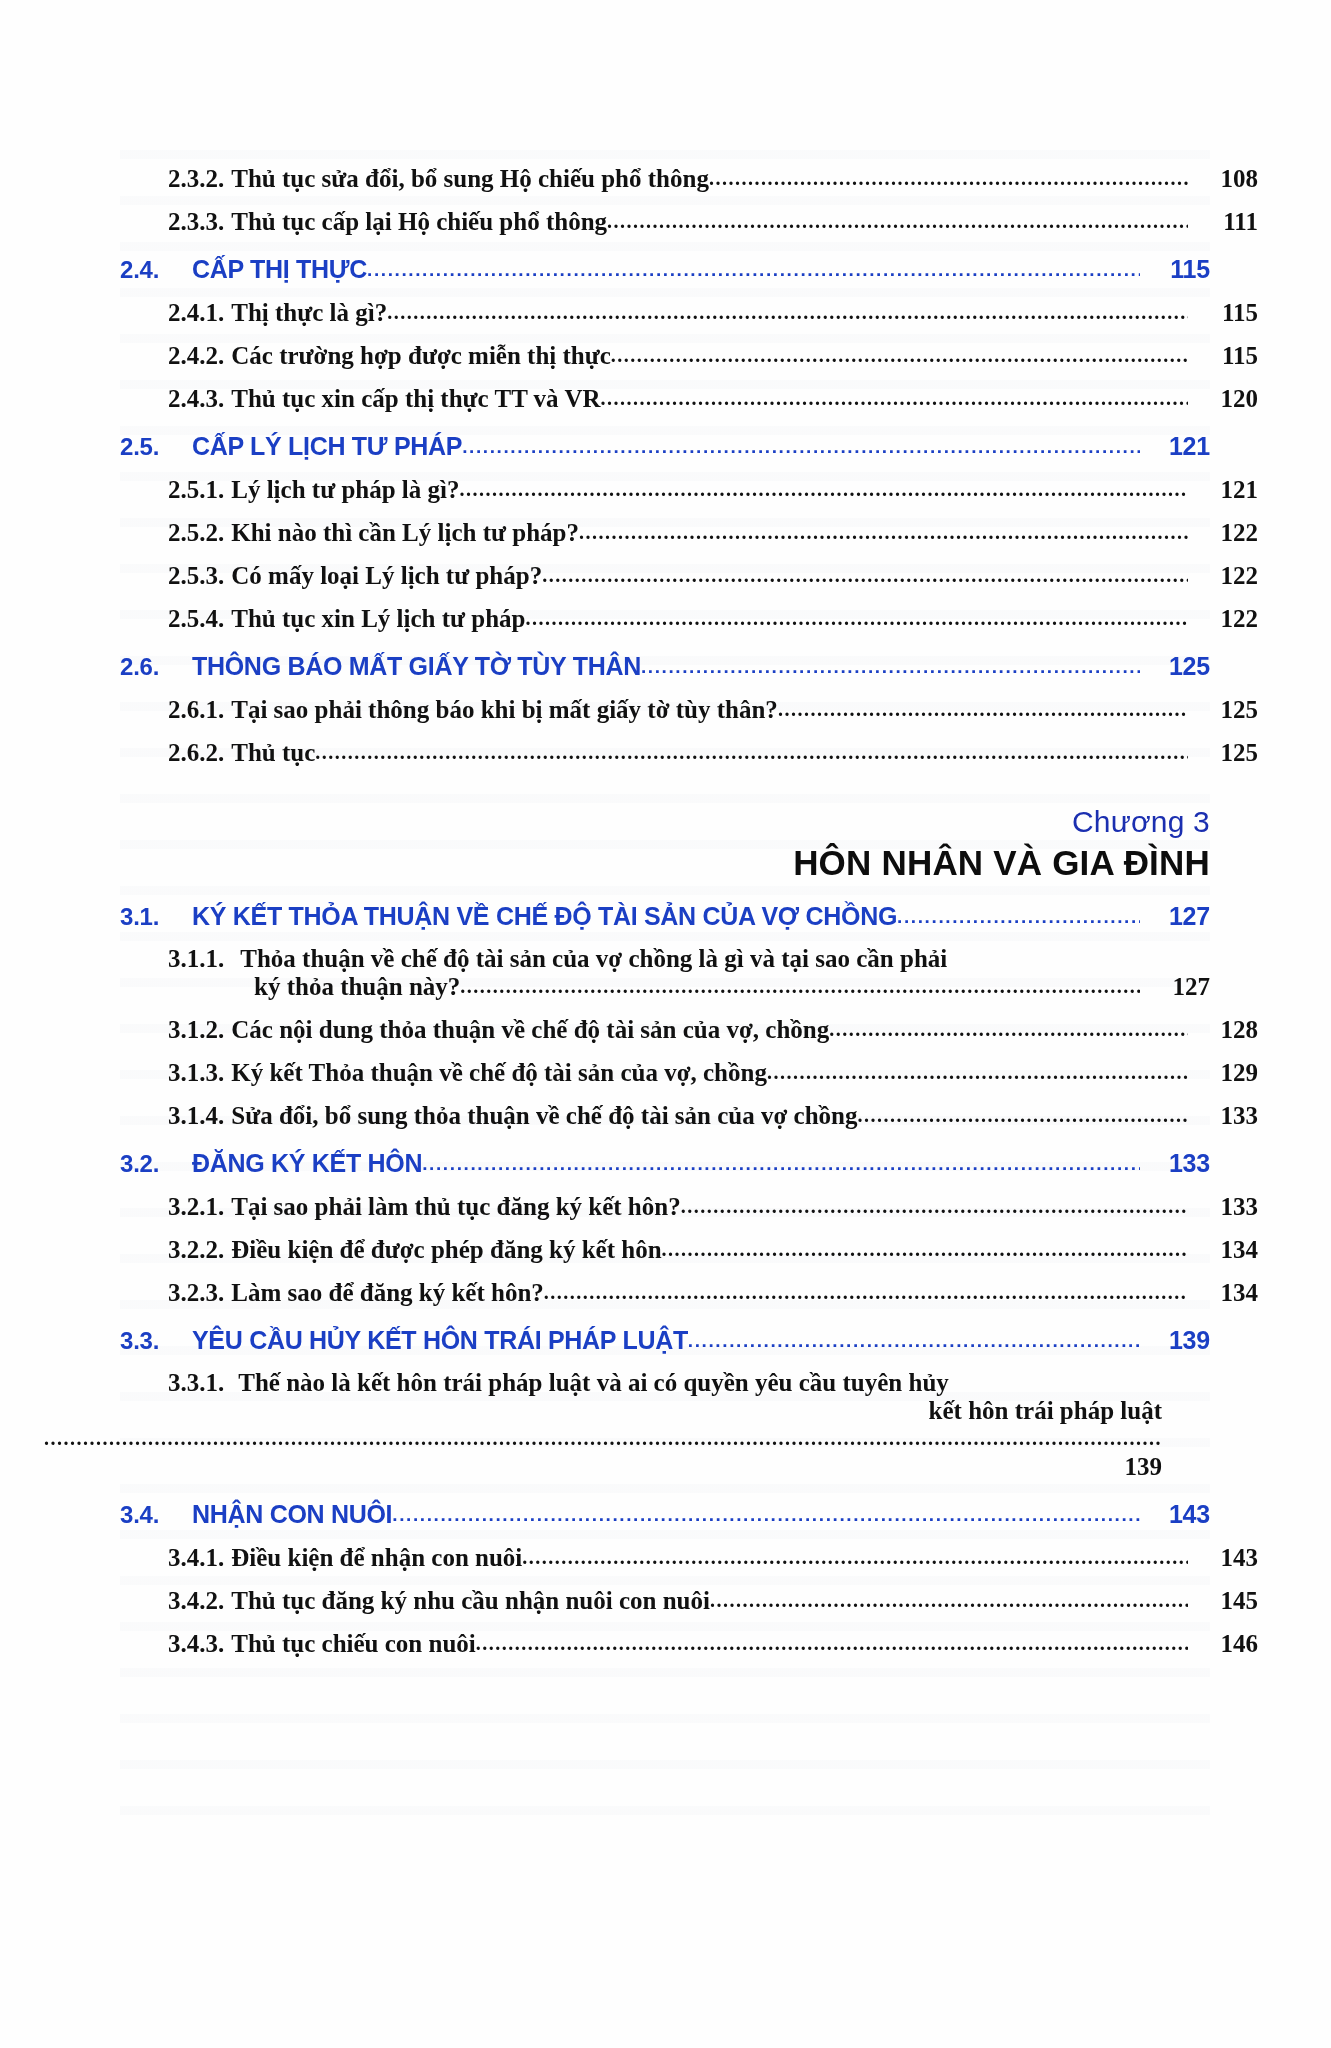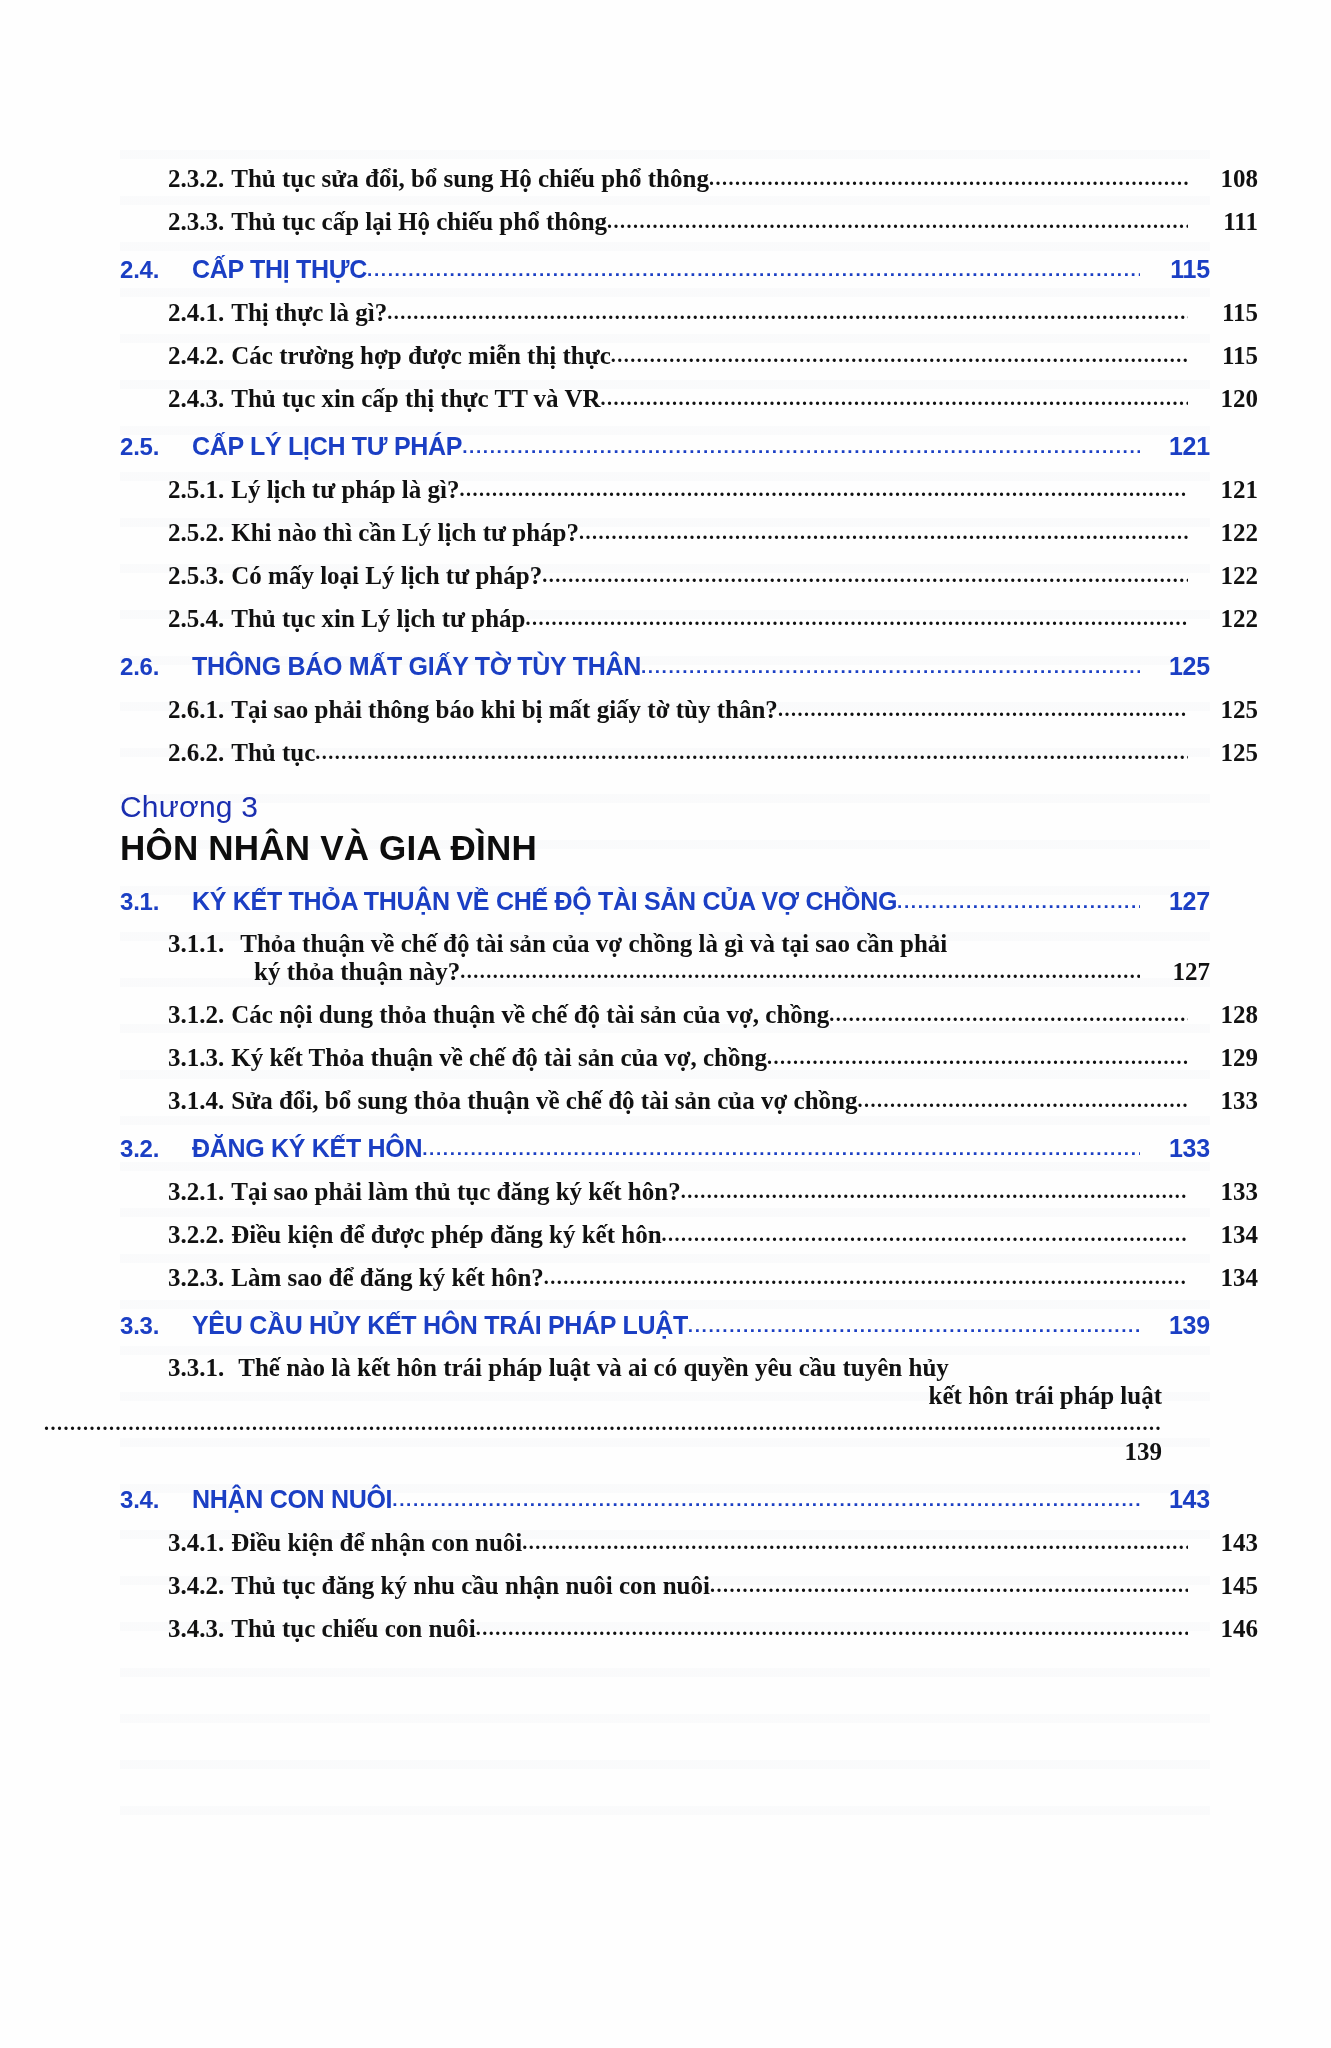--- a/index.html
+++ b/index.html
@@ -134,22 +134,22 @@
     display: flex;
     align-items: flex-end;
     width: 100%;
   }
   .lvl2.wrap .line1 .txt { white-space: nowrap; }
   .lvl2.wrap .line2 .txt { white-space: nowrap; }
   .lvl2.wrap .indent-hang { flex: 0 0 auto; }
 
   
   .chapter {
-    text-align: left;
-    margin-top: 23px;
+    text-align: right;
+    margin-top: 38px;
     margin-bottom: 20px;
   }
   .chapter-kicker {
     font-family: "Liberation Sans", "DejaVu Sans", sans-serif;
     font-size: 30px;
     font-weight: 400;
     color: #1b2fb0;
     letter-spacing: 0.2px;
     line-height: 1.1;
   }

